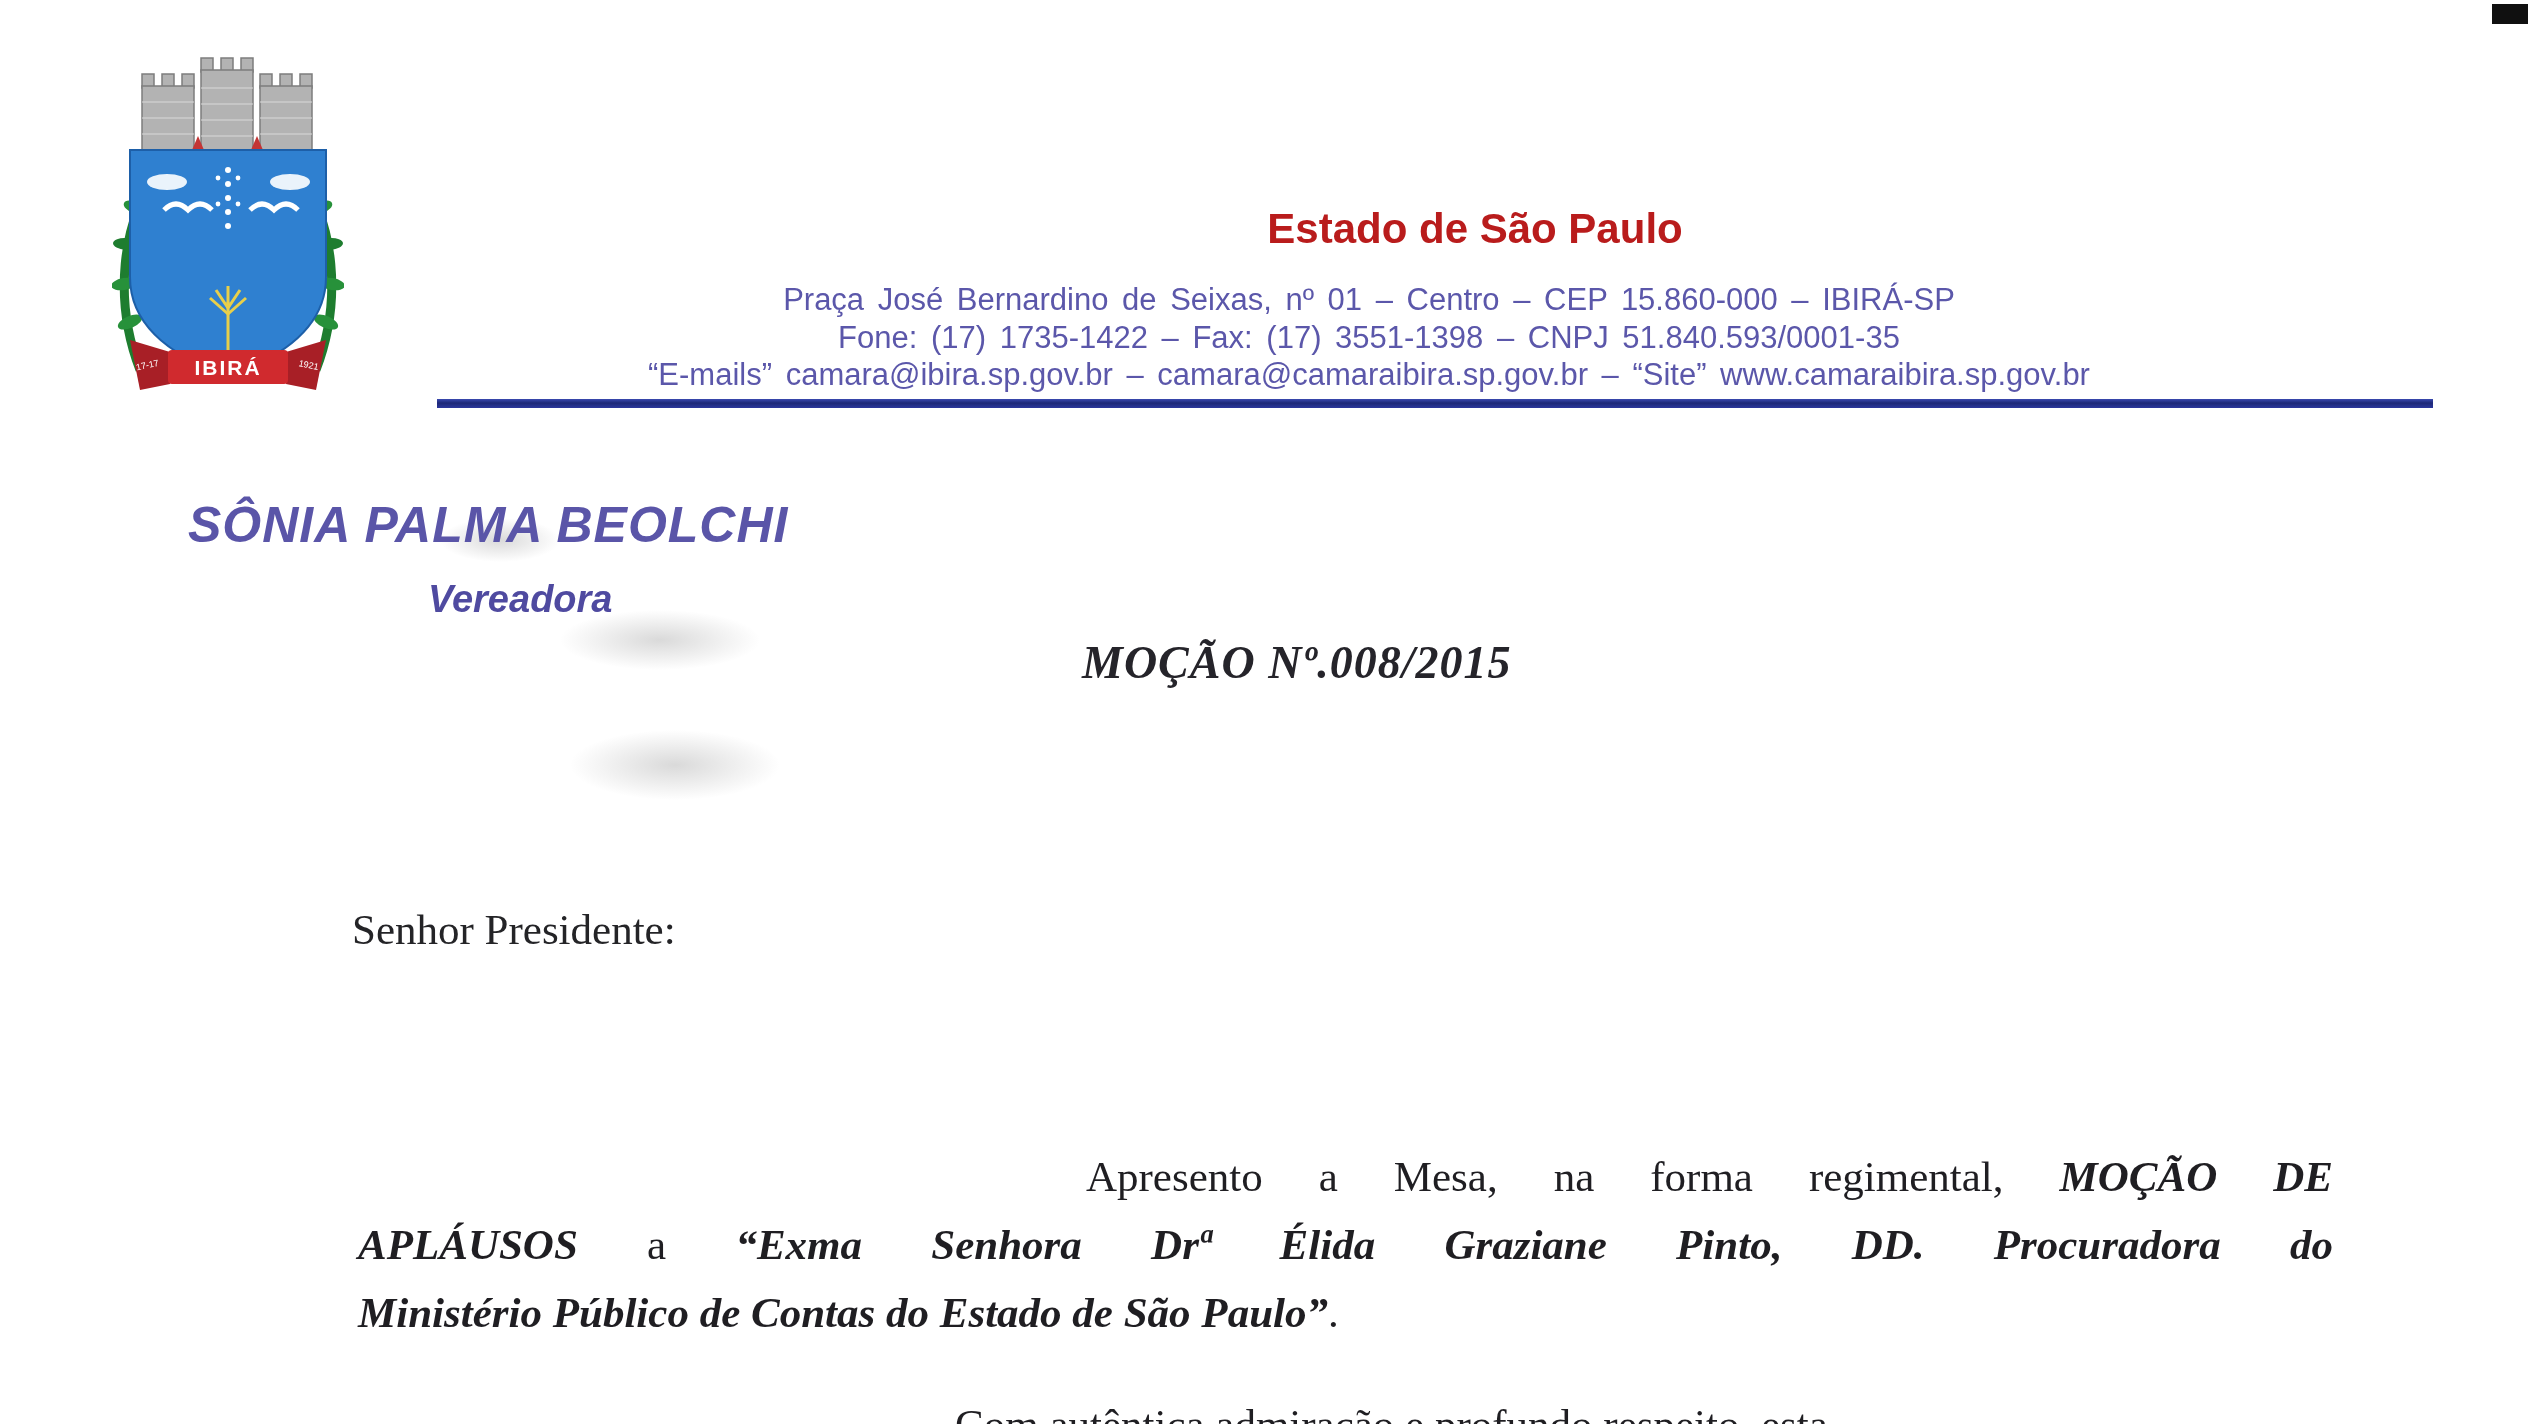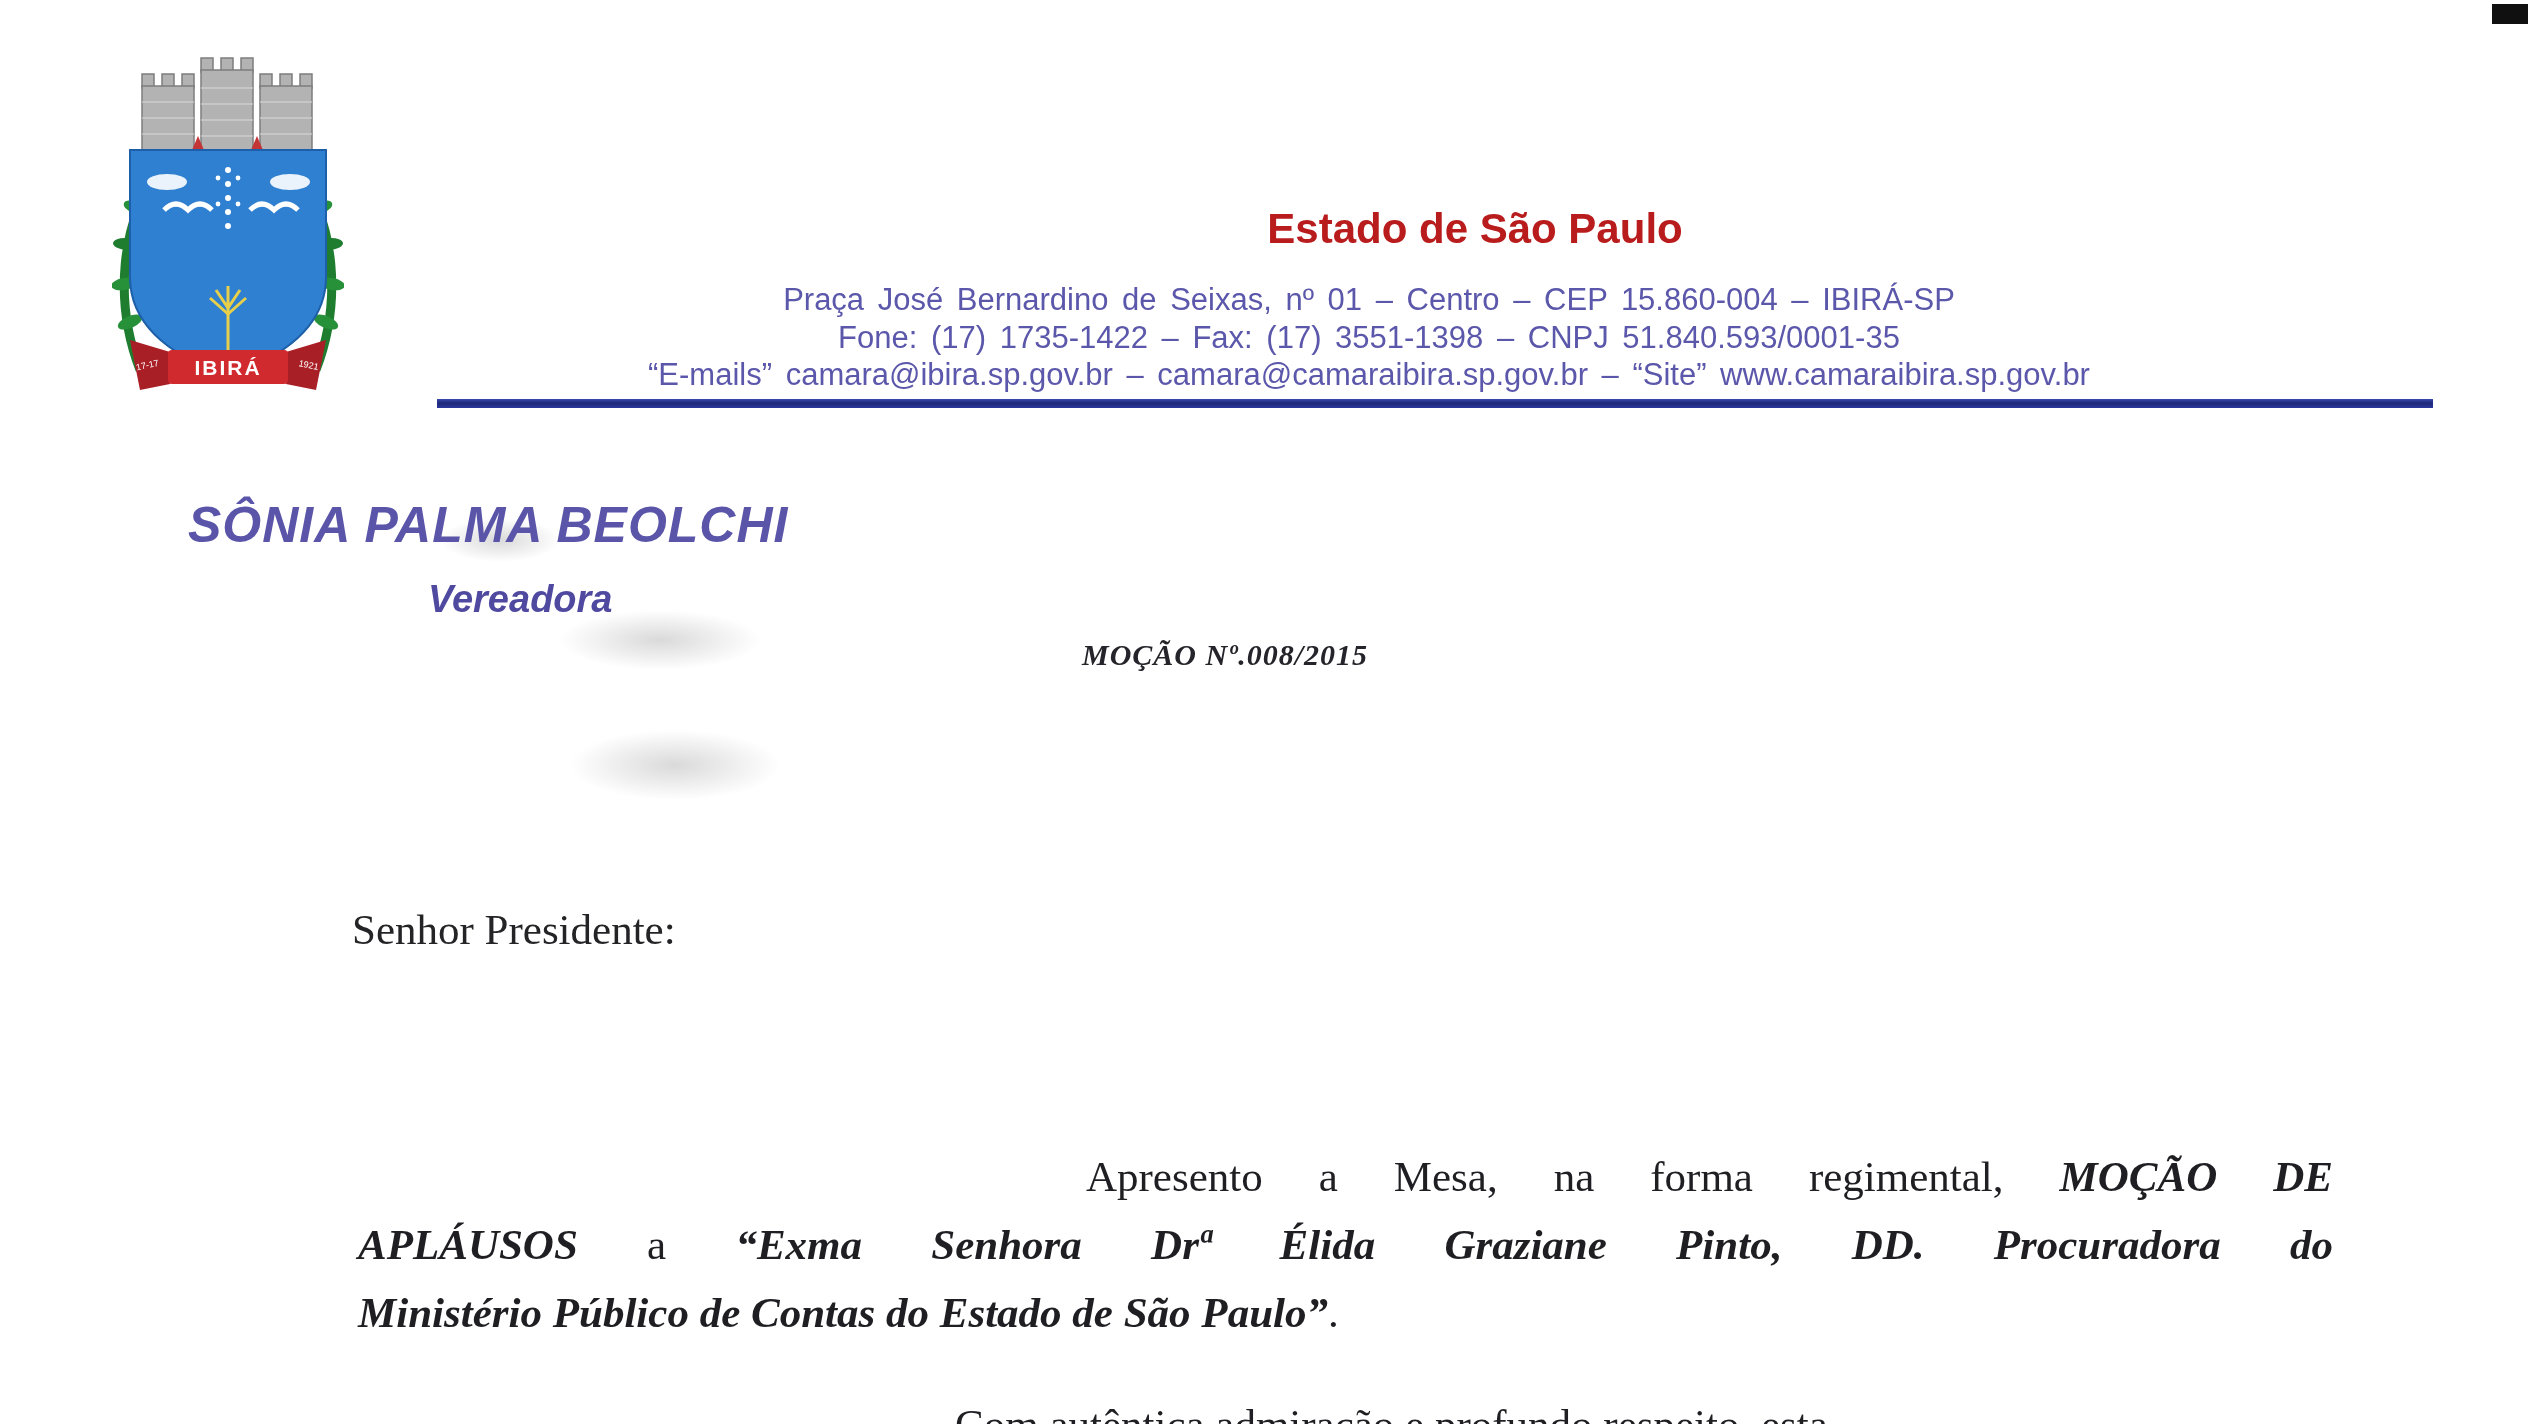--- a/index.html
+++ b/index.html
@@ -50,21 +50,21 @@
   .author-role{
     position:absolute;left:428px;top:580px;
     font-size:38px;font-weight:bold;font-style:italic;
     color:#4f4aa0;line-height:1;
   }
 
   
   .doc-title{
     position:absolute;left:1082px;top:640px;
     font-family:"Liberation Serif", serif;
-    font-size:30px;font-weight:bold;font-style:italic;
+    font-size:46px;font-weight:bold;font-style:italic;
     color:#25242a;letter-spacing:1px;line-height:1;
   }
   .salutation{
     position:absolute;left:352px;top:908px;
     font-family:Liberation Serif, serif;
     font-size:43px;color:#242427;line-height:1;
   }
   .paragraph{
     position:absolute;left:358px;top:1143px;width:1975px;
     font-family:"Liberation Serif", serif;
@@ -182,21 +182,21 @@
       <polygon points="18,288 58,300 58,332 28,338" fill="#a81f26"></polygon>
       <polygon points="214,288 174,300 174,332 204,338" fill="#a81f26"></polygon>
       <rect x="56" y="298" width="120" height="34" rx="4" fill="#d02a2e"></rect>
       <text x="116" y="323" text-anchor="middle" font-size="21" font-weight="bold" fill="#ffffff" letter-spacing="2" font-family="Liberation Sans, sans-serif">IBIRÁ</text>
       <text x="36" y="316" text-anchor="middle" font-size="9" fill="#ffffff" transform="rotate(-12 36 316)" font-family="Liberation Sans, sans-serif">17-17</text>
       <text x="196" y="316" text-anchor="middle" font-size="9" fill="#ffffff" transform="rotate(12 196 316)" font-family="Liberation Sans, sans-serif">1921</text>
     </g>
   </svg>
 
   <div class="org-subtitle">Estado de São Paulo</div>
-  <div class="hdr-line hdr-address">Praça José Bernardino de Seixas, nº 01 – Centro – CEP 15.860-004 – IBIRÁ-SP</div>
+  <div class="hdr-line hdr-address">Praça José Bernardino de Seixas, nº 01 – Centro – CEP 15.860-000 – IBIRÁ-SP</div>
   <div class="hdr-line hdr-phone">Fone: (17) 1735-1422 – Fax: (17) 3551-1398 – CNPJ 51.840.593/0001-35</div>
   <div class="hdr-line hdr-email">“E-mails” camara@ibira.sp.gov.br – camara@camaraibira.sp.gov.br – “Site” www.camaraibira.sp.gov.br</div>
   <div class="hdr-rule"></div>
 
   <div class="author-name">SÔNIA PALMA BEOLCHI</div>
   <div class="author-role">Vereadora</div>
 
   <div class="doc-title">MOÇÃO Nº.008/2015</div>
   <div class="salutation">Senhor Presidente:</div>
 

